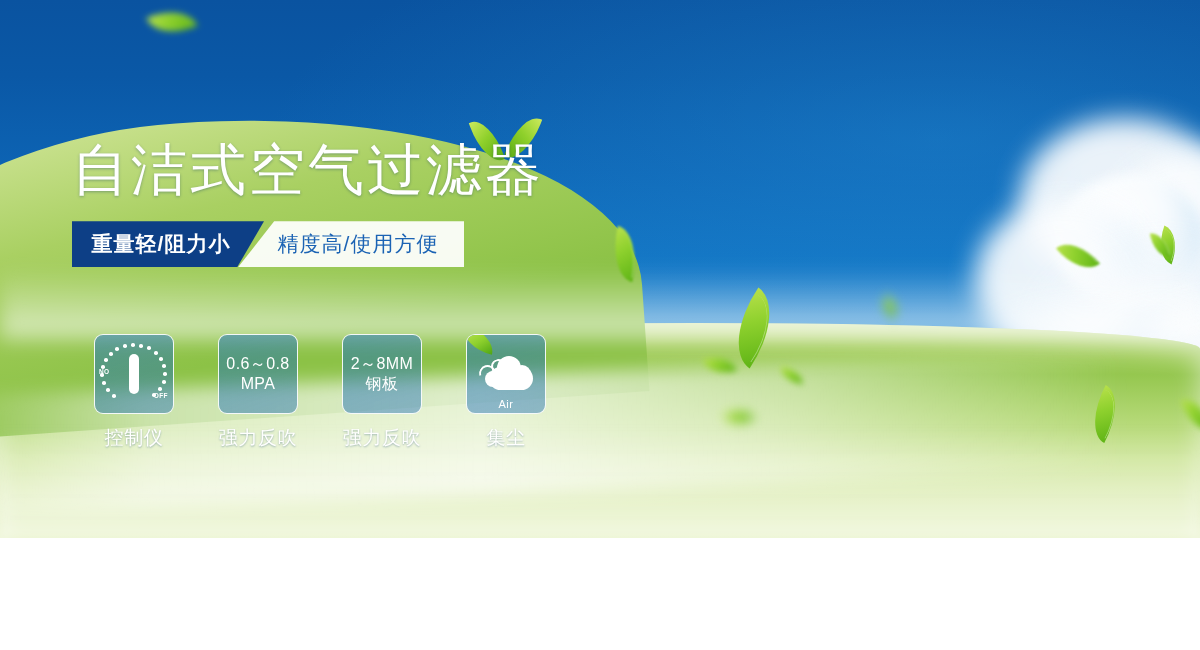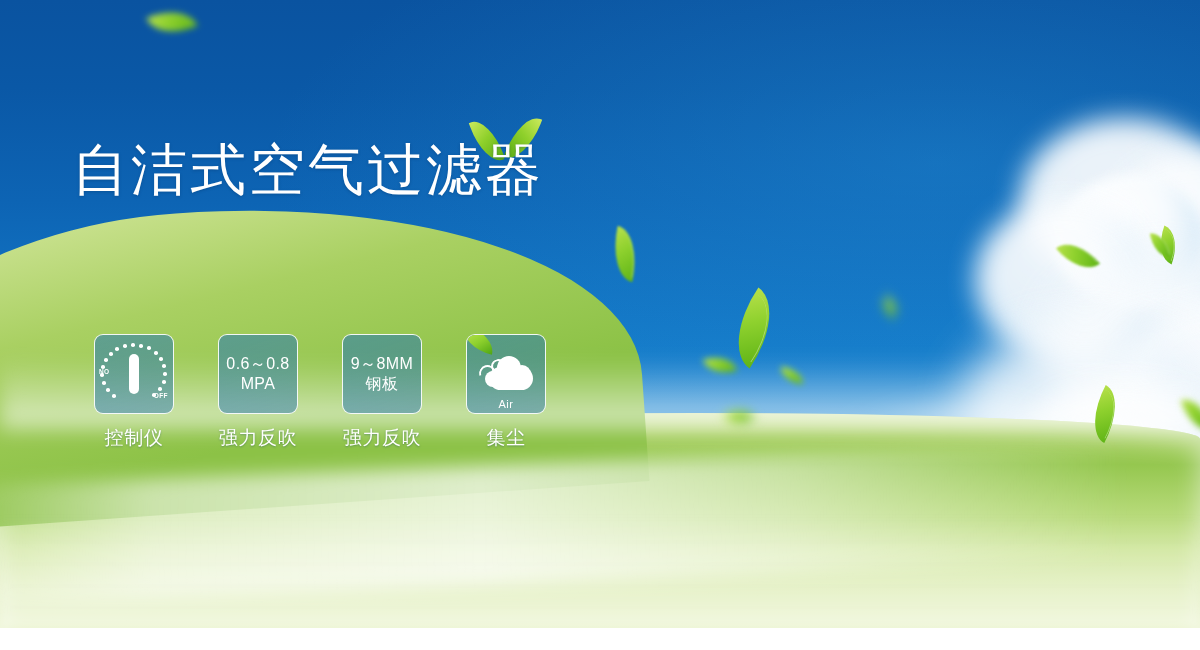--- a/index.html
+++ b/index.html
@@ -3,21 +3,21 @@
 <meta charset="utf-8">
 <style>
   html, body {
     margin: 0;
     padding: 0;
     background: #ffffff;
   }
   #banner {
     position: relative;
     width: 1200px;
-    height: 628px;
+    height: 538px;
     overflow: hidden;
     font-family: "Liberation Sans", "DejaVu Sans", sans-serif;
     user-select: none;
   }
 
   
   .sky {
     position: absolute;
     inset: 0;
     background: linear-gradient(180deg,
@@ -409,20 +409,24 @@
   </div>
 
   <div>
     <div class="sprout" style="left:476px; top:118px; width:22px; height:46px; transform:rotate(-20deg);"></div>
     <div class="sprout" style="left:512px; top:114px; width:22px; height:48px; transform:rotate(22deg) scaleX(-1);"></div>
   </div>
 
   <div class="content">
     <h1 class="headline">自洁式空气过滤器</h1>
 
+    <div class="subbar">
+      <div class="subbar-left">重量轻/阻力小</div>
+      <div class="subbar-right">精度高/使用方便</div>
+    </div>
   </div>
 
   <div class="features">
 
     <div class="feature">
       <div class="fbox">
         <div class="gauge">
           <span class="dot" style="left:31px; top:0px;"></span>
           <span class="dot" style="left:39px; top:1px;"></span>
           <span class="dot" style="left:47px; top:3px;"></span>
@@ -457,21 +461,21 @@
           <span class="l2">MPA</span>
         </div>
       </div>
       <div class="flabel">强力反吹</div>
     </div>
 
 
     <div class="feature">
       <div class="fbox">
         <div class="fbox-text">
-          <span>9～8MM</span>
+          <span>2～8MM</span>
           <span class="l2">钢板</span>
         </div>
       </div>
       <div class="flabel">强力反吹</div>
     </div>
 
     <div class="feature">
       <div class="fbox">
         <div class="cloud-leaf"></div>
         <div class="cloudicon">

